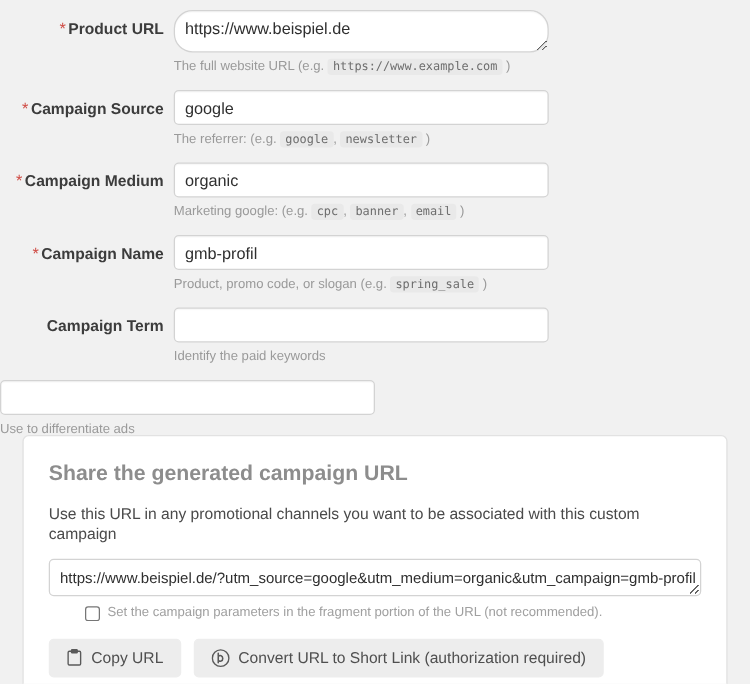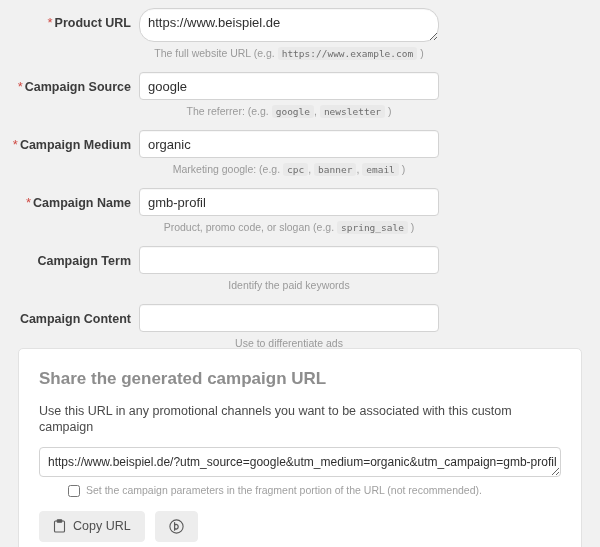--- a/index.html
+++ b/index.html
@@ -49,21 +49,20 @@
     overflow: hidden;
     line-height: 18px;
     padding-top: 5px;
     border-radius: 15px;
   }
   .help {
     font-size: 10.5px;
     color: #9a9a9a;
     margin: 5px 0 12px 0;
     line-height: 13px;
-    text-align: center;
   }
   .help code {
     font-family: "DejaVu Sans Mono", monospace;
     font-size: 9.5px;
     background: #e9e9e9;
     color: #6d6d6d;
     padding: 1px 4px;
     border-radius: 3px;
   }
 
@@ -213,23 +212,20 @@
       <div class="label-col">
         <span>Campaign Term</span>
       </div>
       <div class="input-col">
         <input class="ctrl" type="text" value="" style="">
         <div class="help">Identify the paid keywords</div>
       </div>
     </div>
 
     <div class="field-row">
-      <div class="label-col">
-        <span>Campaign Content</span>
-      </div>
       <div class="input-col">
         <input class="ctrl" type="text" value="" style="">
         <div class="help">Use to differentiate ads</div>
       </div>
     </div>
 
   </div>
 
   <div class="panel">
     <h2 class="panel-title">Share the generated campaign URL</h2>
@@ -253,17 +249,18 @@
         <span>Copy URL</span>
       </button>
 
       <button class="btn">
         <span>
           <svg width="15" height="15" viewBox="0 0 15 15">
             <circle cx="7.5" cy="7.5" r="6.6" fill="none" stroke="#5a5a5a" stroke-width="1.1"></circle>
             <path d="M5.6 3.6 v7.6 M5.6 6.2 c1.3 -1.3 3.6 -0.9 3.6 1.5 c0 2.4 -2.3 2.9 -3.6 1.6" fill="none" stroke="#5a5a5a" stroke-width="1.25" stroke-linecap="round"></path>
           </svg>
         </span>
+        <span>Convert URL to Short Link (authorization required)</span>
       </button>
     </div>
   </div>
 
 </div>
 
 </body></html>

